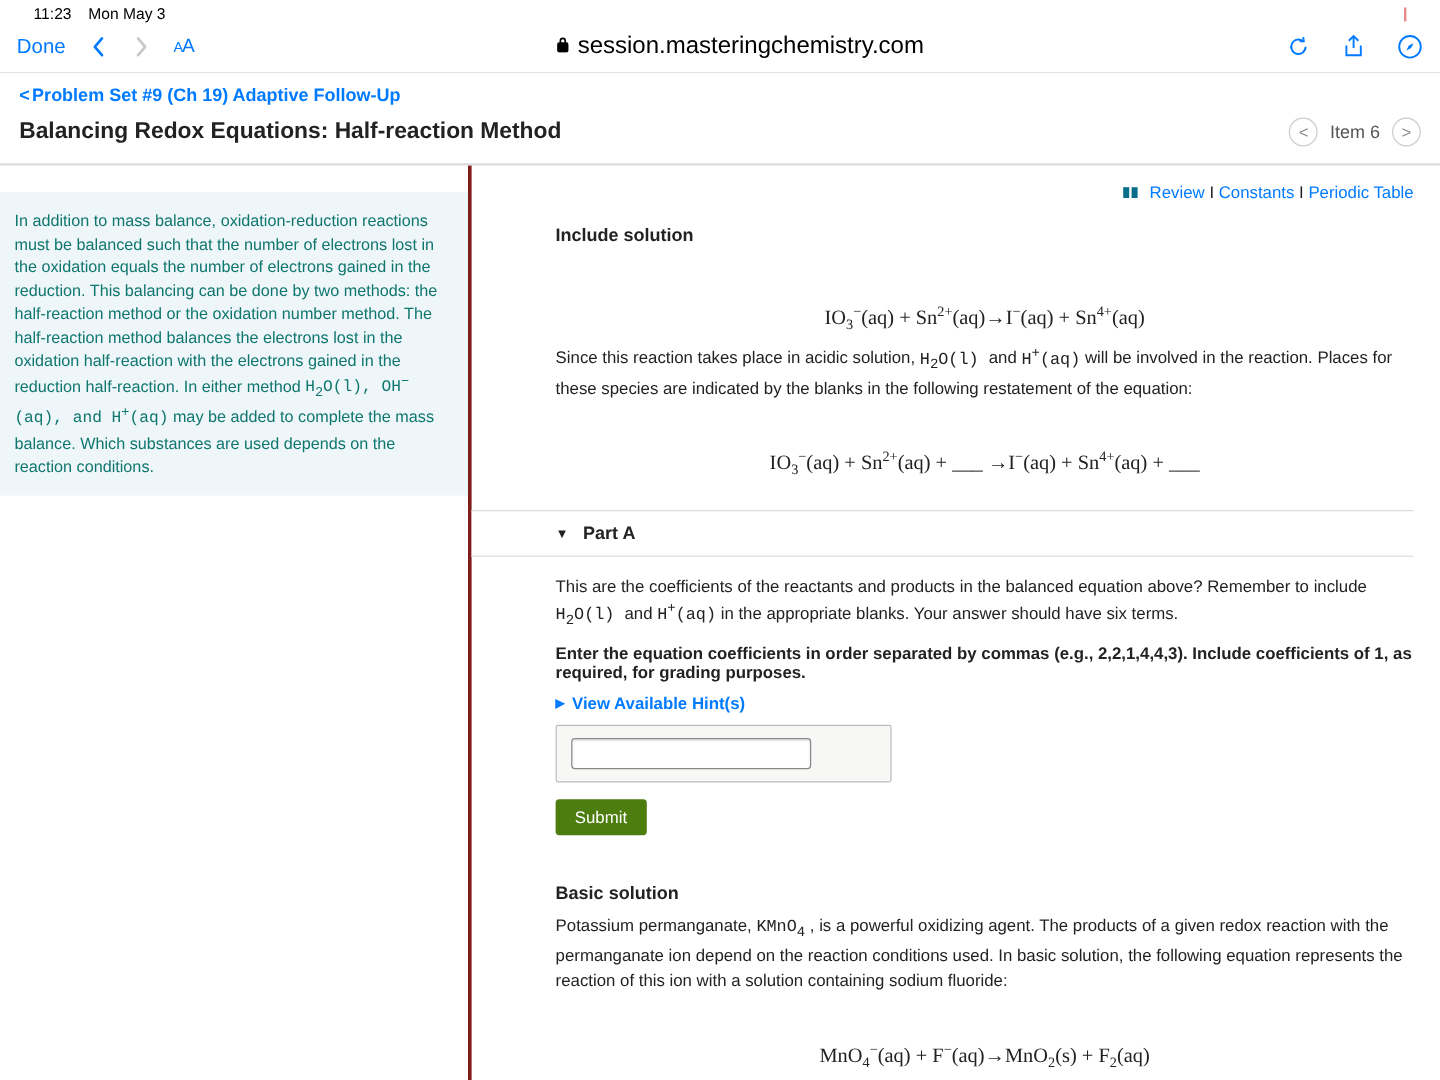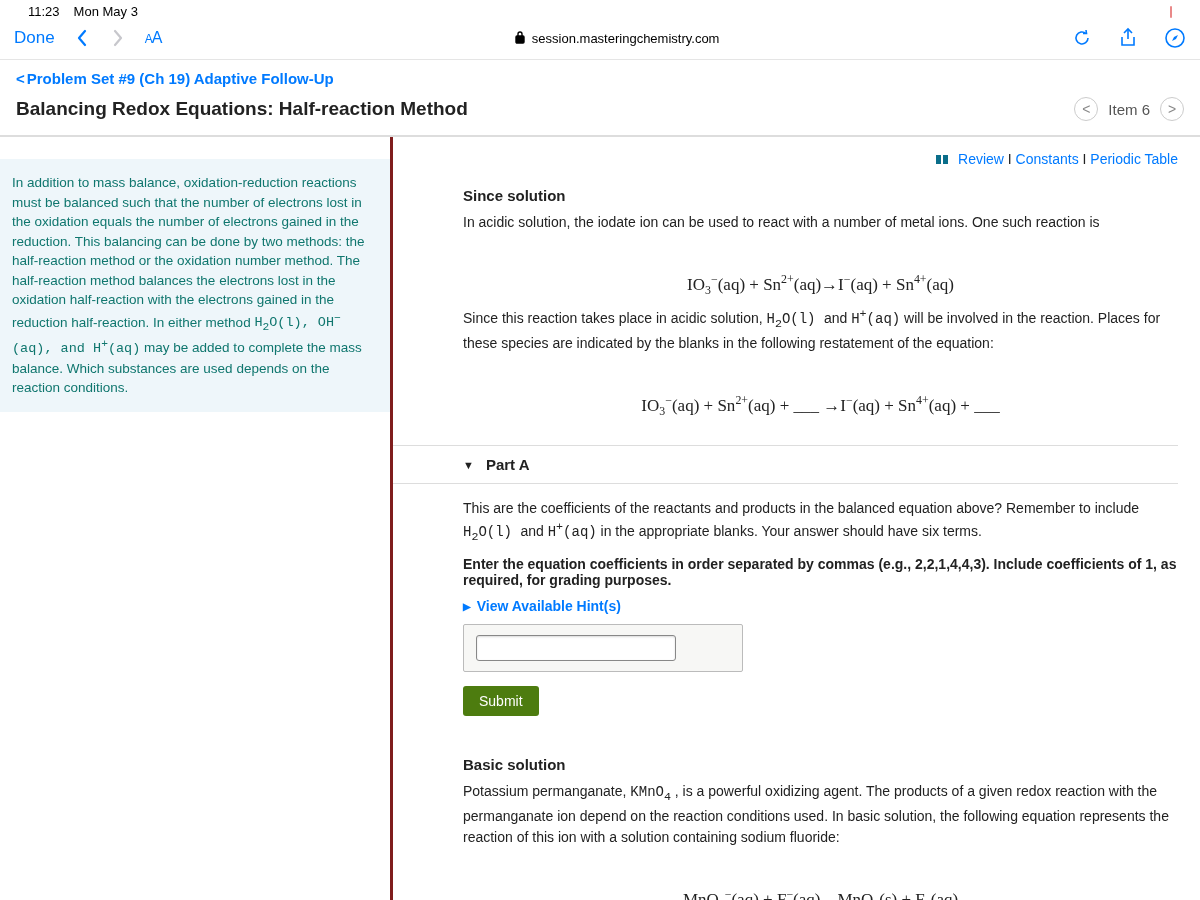--- a/index.html
+++ b/index.html
@@ -13,21 +13,21 @@
   .status-right .bar { width:2px; height:12px; background:#db3b3b; display:inline-block; border-radius:1px;}
 
   
   .browser-bar { display: flex; align-items: center; padding: 4px 14px 10px 14px; gap: 18px; }
   .done { color: #007aff; font-size: 17px; }
   .chev { width: 18px; display:inline-flex; justify-content:center; }
   .chev svg { stroke: #007aff; }
   .chev.dis svg { stroke: #c7c7cc; }
   .aa { color: #007aff; font-size: 16px; letter-spacing: -1px; }
   .aa .small { font-size: 12px; }
-  .urlwrap { flex: 1; display: flex; justify-content: center; align-items: center; gap: 6px; color: #000; font-size: 13px; }
+  .urlwrap { flex: 1; display: flex; justify-content: center; align-items: center; gap: 6px; color: #000; font-size: 20px; }
   .urlwrap .lock svg { stroke:#000; }
   .browser-icons { display: flex; gap: 26px; align-items:center; }
   .browser-icons span { display:inline-flex; }
   .browser-icons svg { stroke: #007aff; fill:none; stroke-width:1.6; }
 
   
   .header-divider { border-top: 1px solid #e5e5e5; }
   .problem-nav { padding: 10px 16px 8px 16px; color: #007aff; font-size: 15px; font-weight:600; display:flex; align-items:center; gap:2px;}
   .problem-nav .lt { font-weight:700; }
   .assignment-title { padding: 2px 16px 14px 16px; font-size: 19px; font-weight: 600; color: #222; display:flex; align-items:center;}
@@ -159,22 +159,21 @@
           <span></span>
         </span>
       <a>Review</a>
       <span> I </span>
       <a>Constants</a>
       <span> I </span>
       <a>Periodic Table</a>
     </div>
 
     <div class="content-pad">
-      <div class="sec-title">Since solution</div>
-      <div class="body-text">In acidic solution, the iodate ion can be used to react with a number of metal ions. One such reaction is</div>
+      <div class="sec-title">Include solution</div>
       <div class="eqn">
         IO<span class="sub">3</span><span class="sup">−</span>(aq) + Sn<span class="sup">2+</span>(aq)→I<span class="sup">−</span>(aq) + Sn<span class="sup">4+</span>(aq)
       </div>
       <div class="body-text">
         <span>Since this reaction takes place in acidic solution, </span>
         <span class="serif">H<sub>2</sub>O(l) </span> and <span class="serif"> H<sup>+</sup>(aq)</span>
         <span> will be involved in the reaction. Places for these species are indicated by the blanks in the following restatement of the equation:</span>
       </div>
       <div class="eqn">
         IO<span class="sub">3</span><span class="sup">−</span>(aq) + Sn<span class="sup">2+</span>(aq) + ___ →I<span class="sup">−</span>(aq) + Sn<span class="sup">4+</span>(aq) + ___

